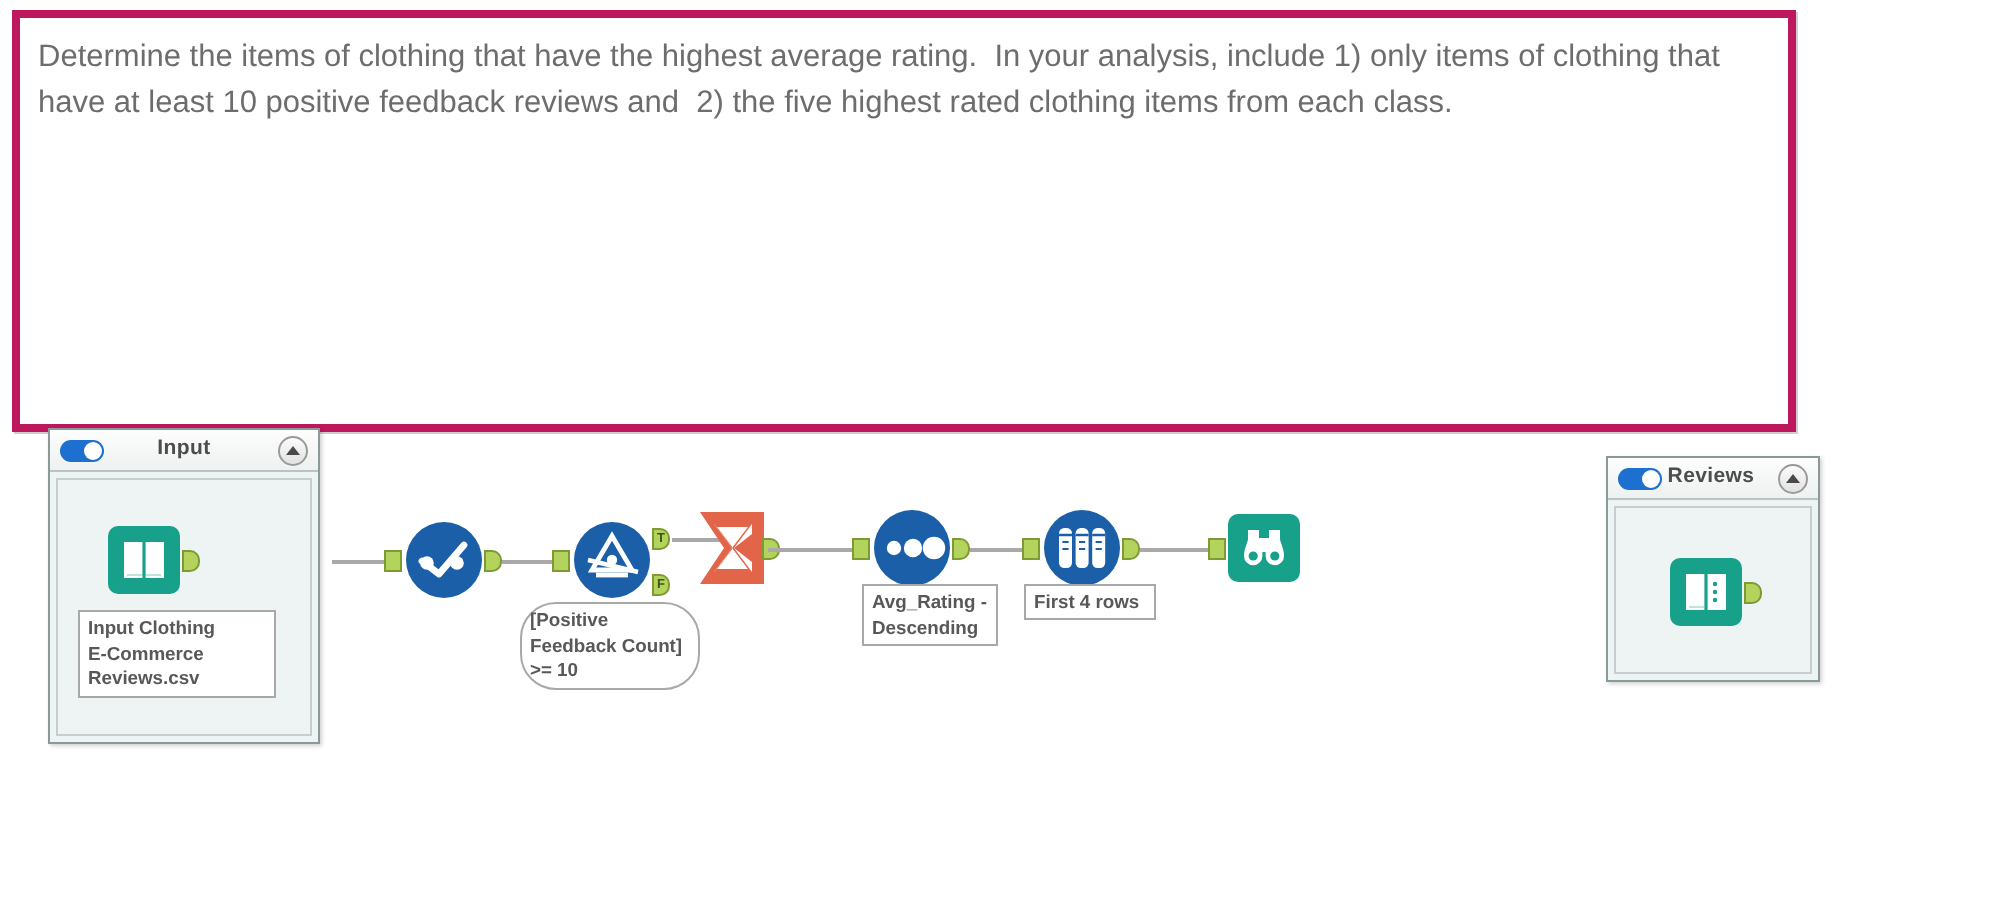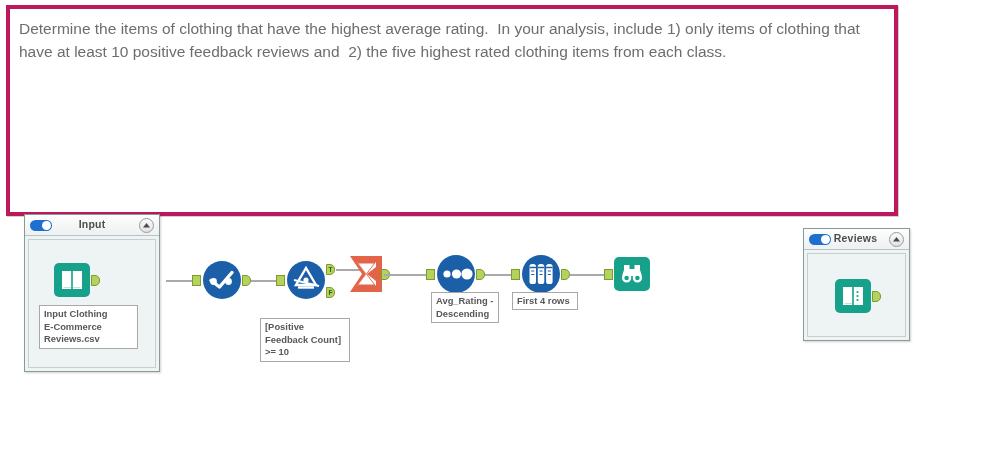--- a/index.html
+++ b/index.html
@@ -289,21 +289,21 @@
       <circle cx="24.4" cy="23" r="2.3" fill="#17a08a"></circle>
       <rect x="17.4" y="16" width="3.2" height="5" fill="#ffffff"></rect>
     </svg>
   </div>
 
   <div class="annotation" style="left:419px; top:96px; width:68px; height:31px;">Avg_Rating -
 Descending</div>
 
   <div class="annotation" style="left:500px; top:96px; width:66px; height:18px;">First 4 rows</div>
 
-  <div class="annotation" style="left:248px; top:122px; width:90px; height:44px;">[Positive
+  <div class="annotation" style="left:248px; top:105px; width:90px; height:44px;border-radius:18px;">[Positive
 Feedback Count]
 &gt;= 10</div>
 
   <div class="container" style="left:791px; top:32px; width:107px; height:113px;">
     <div class="container-header">
       <div class="toggle"></div>
       <div class="container-title" style="left:16px; right:18px;">Reviews</div>
       <div class="collapse-btn">
         <svg width="9" height="7" viewBox="0 0 9 7">
           <path d="M4.5 1 L8 5.5 L1 5.5 Z" fill="#4a4a4a"></path>

